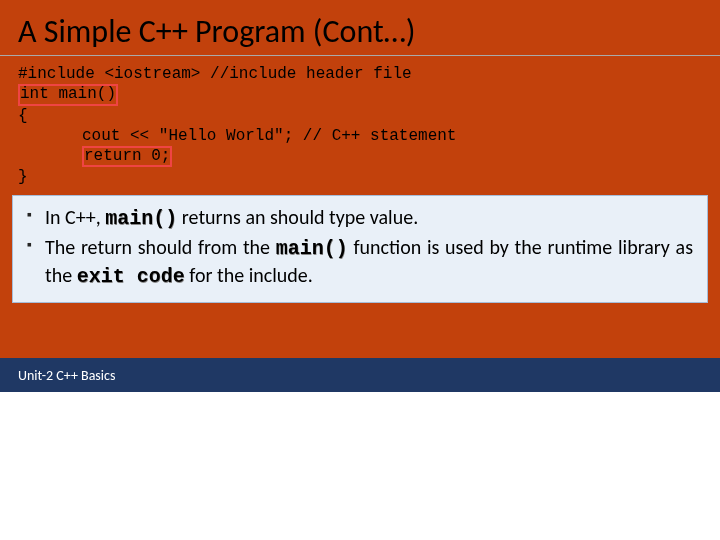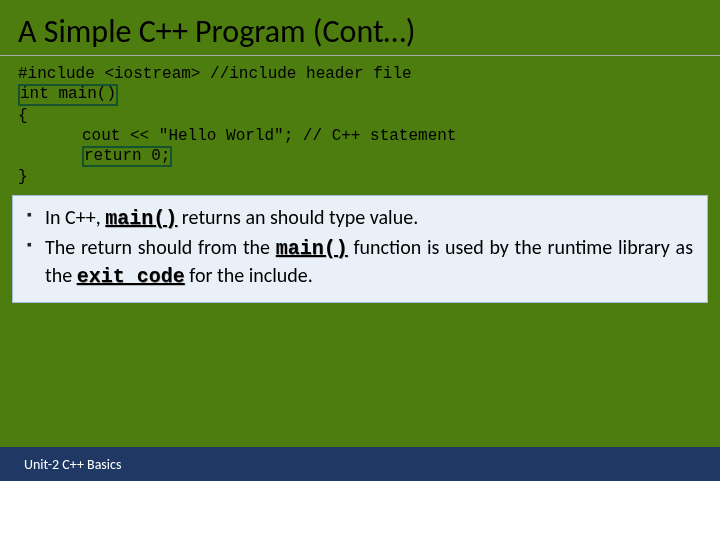--- a/index.html
+++ b/index.html
@@ -1,28 +1,28 @@
 <!DOCTYPE html>
 <html><head>
 <meta charset="utf-8">
 <style>
   * { margin: 0; padding: 0; box-sizing: border-box; }
   body { width: 720px; height: 540px; font-family: Calibri, 'Segoe UI', Arial, sans-serif; background: #fff; position: relative; overflow: hidden; }
-  .slide { width: 720px; height: 481px; background: #4d7c0f; position: relative; }
+  .slide { width: 720px; height: 392px; background: #c2410c; position: relative; }
   .title { font-size: 32px; font-weight: 400; color: #000; padding: 12px 18px 4px 18px; border-bottom: 1px solid #aaa; margin-bottom: 2px; }
   .code-block { padding: 6px 18px 8px 18px; font-family: Consolas, 'Courier New', monospace; font-size: 16px; line-height: 1.25; color: #000; position: relative; }
   .code-line { white-space: pre; }
   .code-indent { padding-left: 64px; }
-  .red-box { border: 2px solid #14532d; display: inline-block; line-height: 1.1; }
+  .red-box { border: 2px solid #ef4444; display: inline-block; line-height: 1.1; }
   .note-block { margin: 0 12px 0 12px; background: #e9f0f8; border: 1px solid #a6bdd9; padding: 8px 14px 10px 14px; }
   .note-block ul { list-style: none; }
   .note-block li { font-size: 20px; line-height: 1.35; color: #000; position: relative; padding-left: 18px; text-align: justify; margin-bottom: 2px; }
   .note-block li::before { content: "▪"; position: absolute; left: 0; top: 2px; font-size: 14px; color: #262626; }
-  .mono { font-family: Consolas, 'Courier New', monospace; font-weight: bold; text-shadow: 0.5px 0.5px 0 #888; text-decoration: underline; }
-  .footer { position: absolute; bottom: 0; left: 0; right: 0; height: 34px; background: #1f3864; color: #fff; display: flex; align-items: center; padding: 0 24px; font-size: 14px; }
+  .mono { font-family: Consolas, 'Courier New', monospace; font-weight: bold; text-shadow: 0.5px 0.5px 0 #888; }
+  .footer { position: absolute; bottom: 0; left: 0; right: 0; height: 34px; background: #1f3864; color: #fff; display: flex; align-items: center; padding: 0 18px; font-size: 14px; }
   .footer-left { flex: 1; }
   .footer-right { display: flex; align-items: center; gap: 22px; }
   .page-num { background: #c00000; min-width: 28px; height: 20px; display: inline-flex; align-items: center; justify-content: center; font-weight: bold; padding: 0 6px; }
 </style>
 </head>
 <body>
 <div class="slide">
 
 <div class="title">A Simple C++ Program (Cont…)</div>
 

